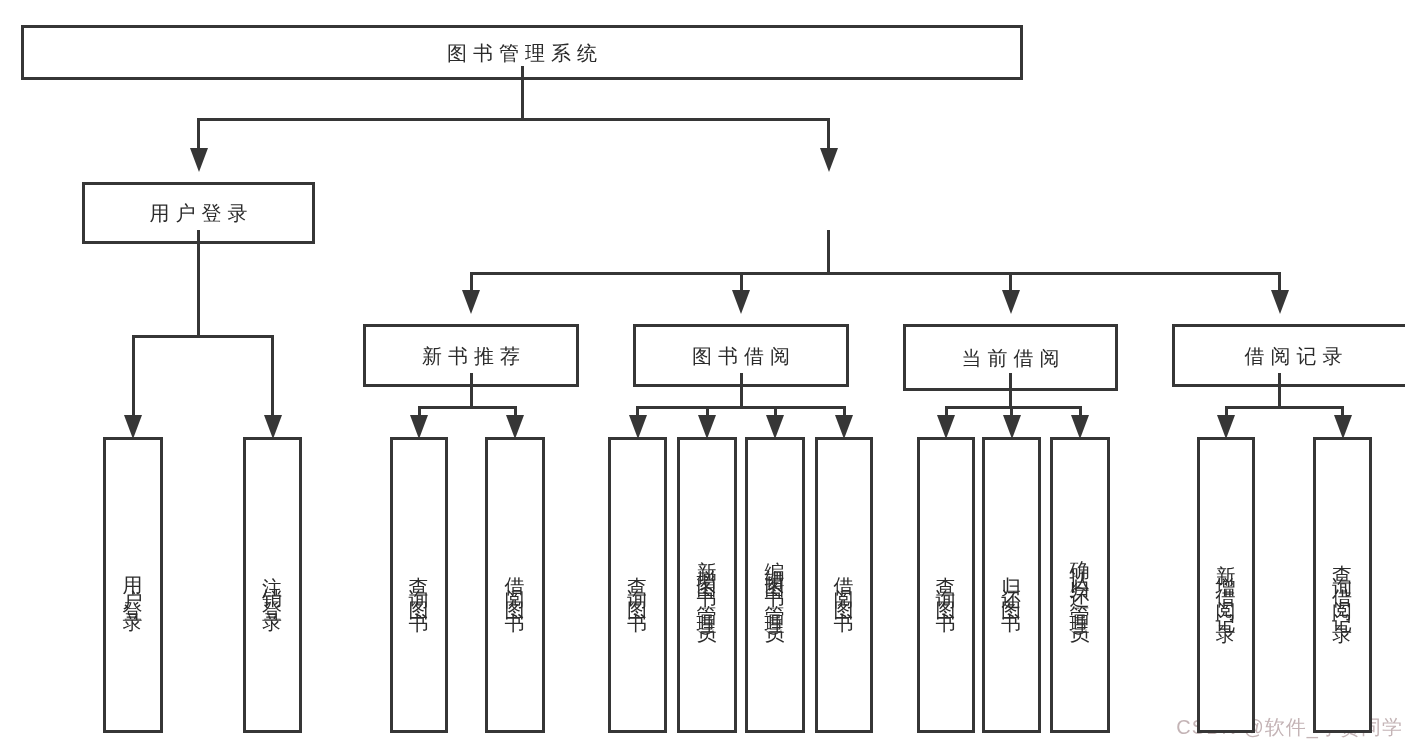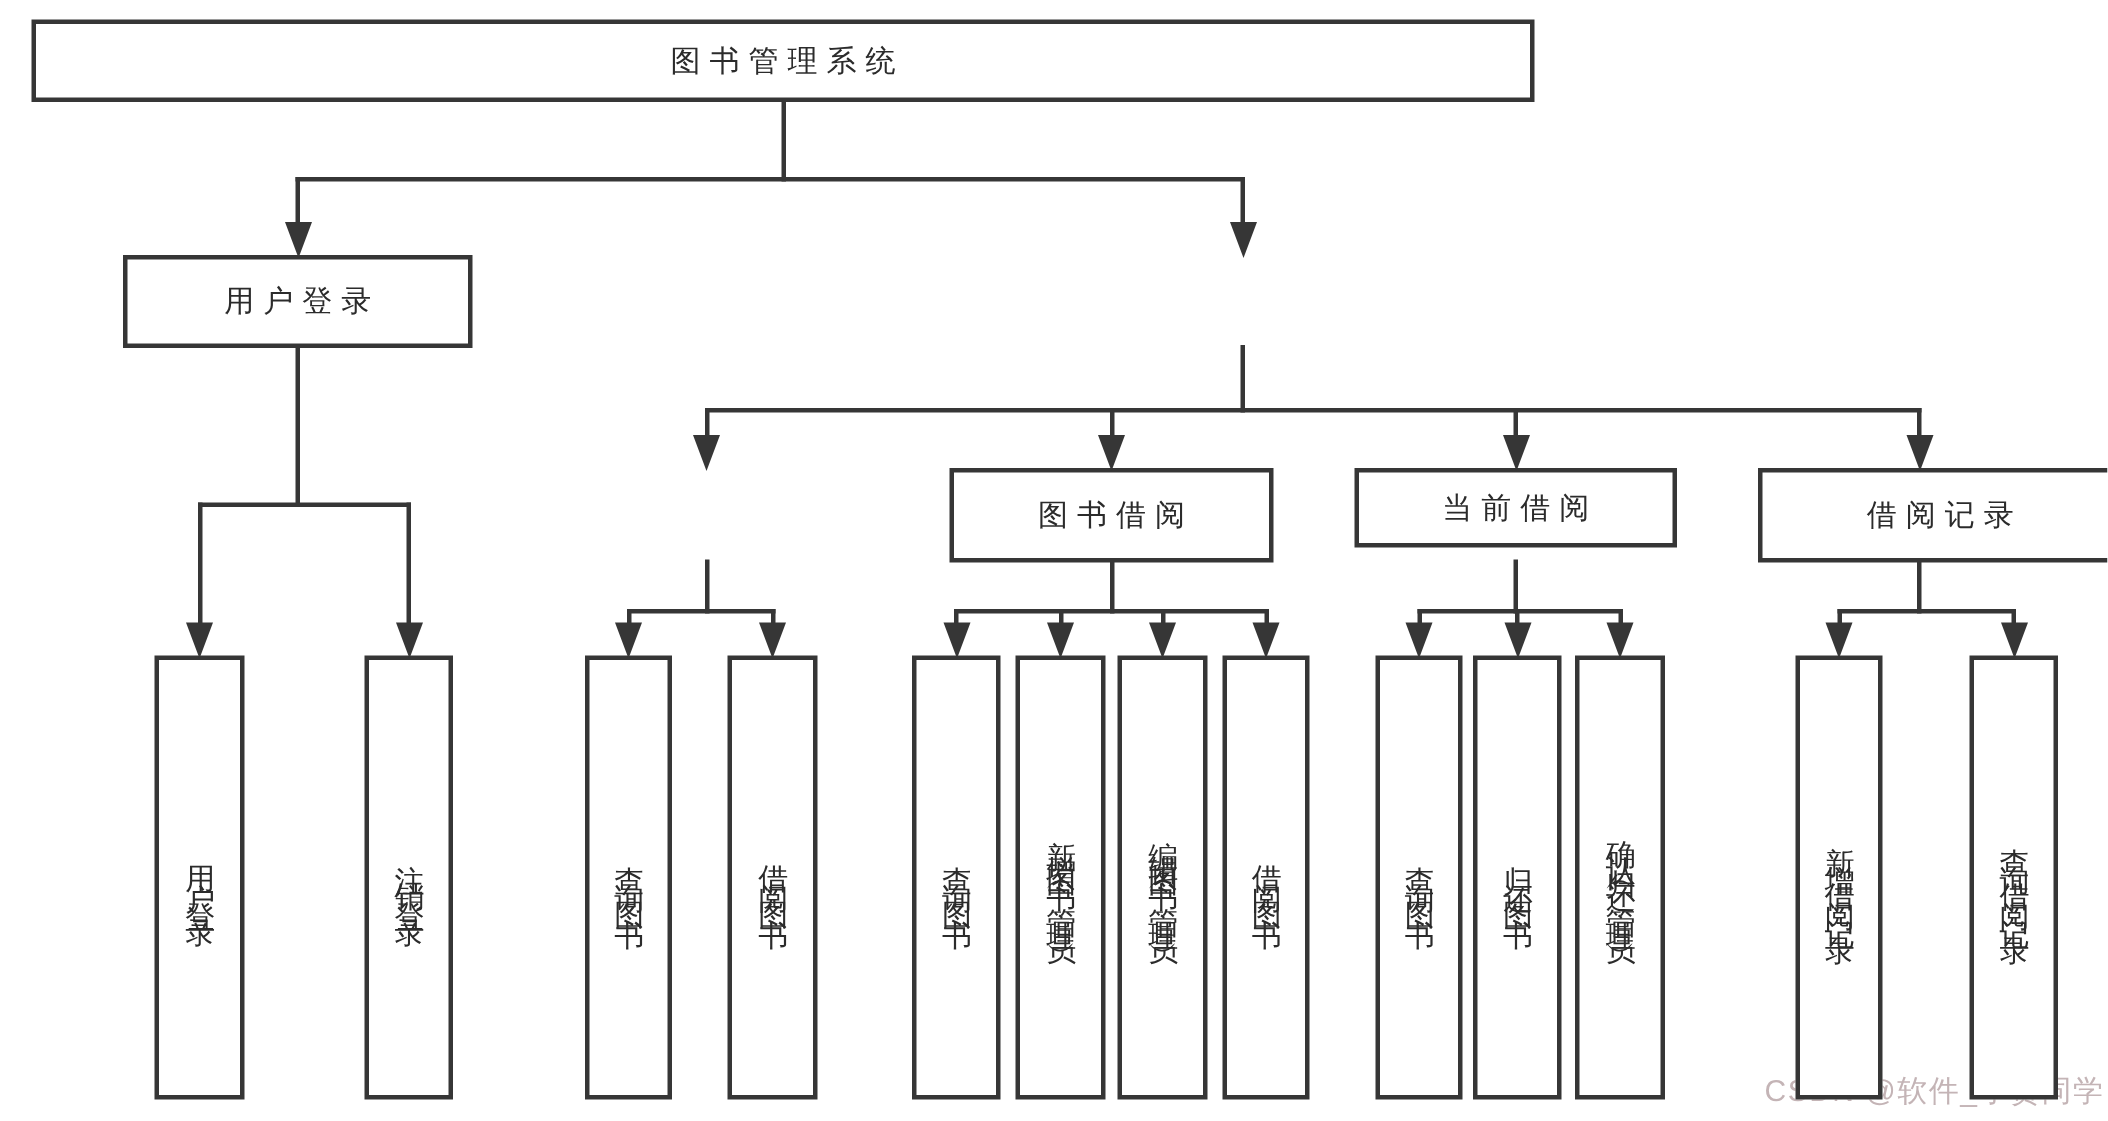--- a/index.html
+++ b/index.html
@@ -22,20 +22,21 @@
     align-items: center;
     justify-content: center;
     line-height: 1;
     overflow: hidden;
   }
   .node.h {
     font-size: 20px;
     letter-spacing: 6px;
     text-indent: 6px;
     white-space: nowrap;
+    margin-top: 12px;
   }
   .node.v {
     writing-mode: vertical-rl;
     text-orientation: mixed;
     font-size: 20px;
     letter-spacing: 12px;
   }
   .node.v.small {
     letter-spacing: 9px;
   }
@@ -60,22 +61,23 @@
     white-space: nowrap;
   }
 </style>
 </head>
 <body>
 
 <div id="canvas" style="--line: #363636; color: rgb(43, 43, 43);">
   <div class="watermark" style="color: rgb(196, 180, 182);">CSDN @软件_小贺同学</div>
 <div class="node h" style="left: 21px; top: 13px; width: 1002px; height: 55px;">图书管理系统</div>
     <div class="node h" style="left: 82px; top: 170px; width: 233px; height: 62px;">用户登录</div>
+    <div class="node h" style="left: 363px; top: 312px; width: 216px; height: 63px;">新书推荐</div>
     <div class="node h" style="left: 633px; top: 312px; width: 216px; height: 63px;">图书借阅</div>
-    <div class="node h" style="left: 903px; top: 312px; width: 215px; height: 53px;">当前借阅</div>
+    <div class="node h" style="left: 903px; top: 312px; width: 215px; height: 67px;">当前借阅</div>
     <div class="node h" style="left: 1172px; top: 312px; width: 243px; height: 63px;">借阅记录</div>
     <div class="node v" style="left: 103px; top: 437px; width: 60px; height: 296px;">用户登录</div>
     <div class="node v" style="left: 243px; top: 437px; width: 59px; height: 296px;">注销登录</div>
     <div class="node v" style="left: 390px; top: 437px; width: 58px; height: 296px;">查询图书</div>
     <div class="node v" style="left: 485px; top: 437px; width: 60px; height: 296px;">借阅图书</div>
     <div class="node v" style="left: 608px; top: 437px; width: 59px; height: 296px;">查询图书</div>
     <div class="node v small" style="left: 677px; top: 437px; width: 60px; height: 296px;">新增图书（管理员）</div>
     <div class="node v small" style="left: 745px; top: 437px; width: 60px; height: 296px;">编辑图书（管理员）</div>
     <div class="node v" style="left: 815px; top: 437px; width: 58px; height: 296px;">借阅图书</div>
     <div class="node v" style="left: 917px; top: 437px; width: 58px; height: 296px;">查询图书</div>

